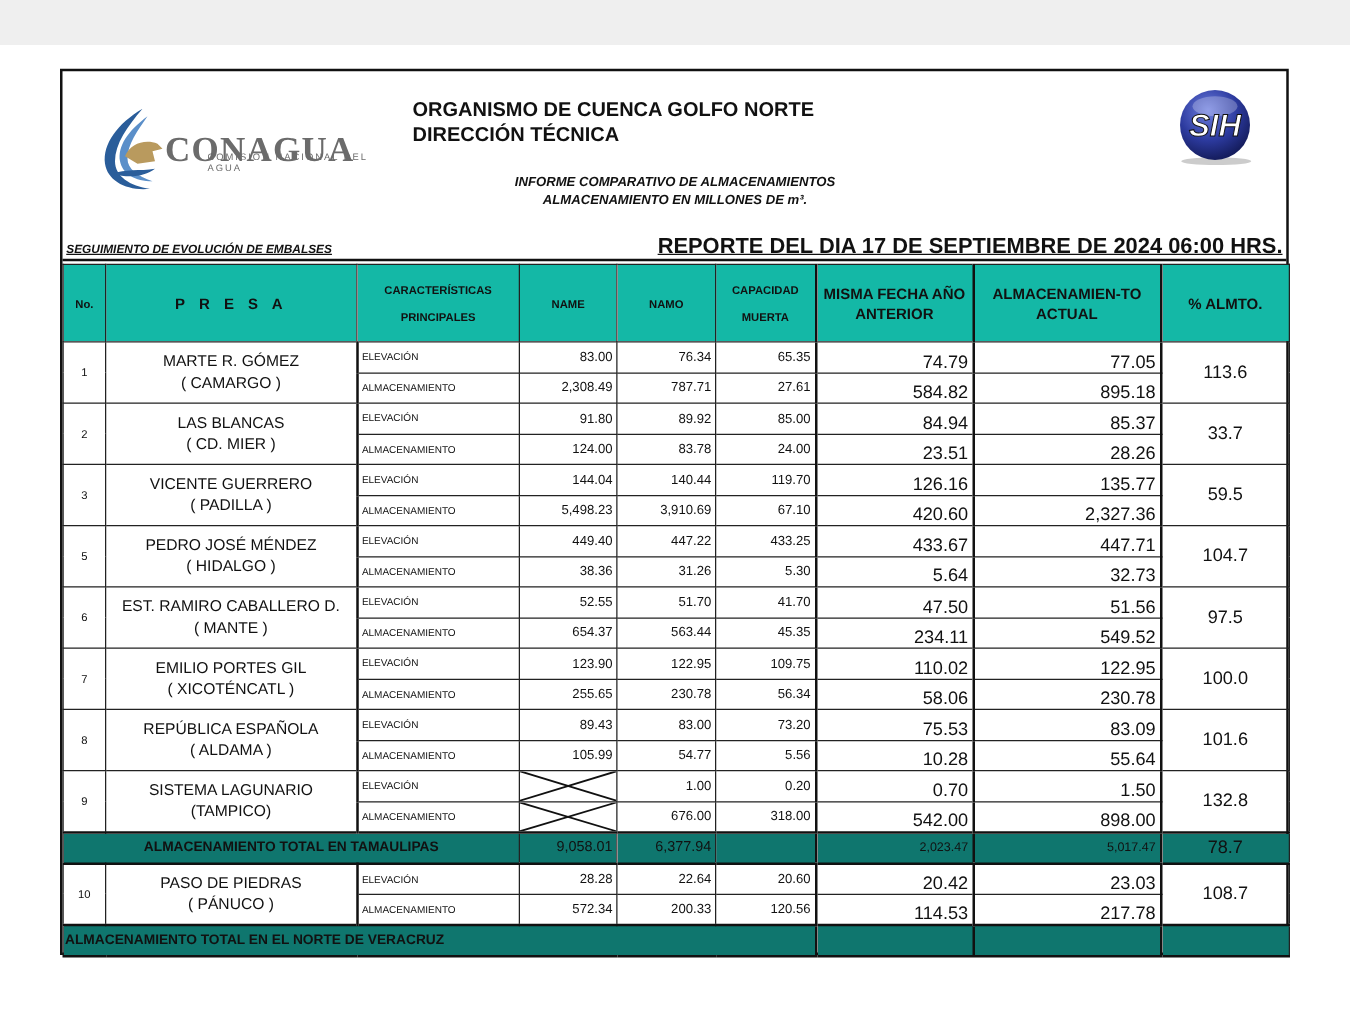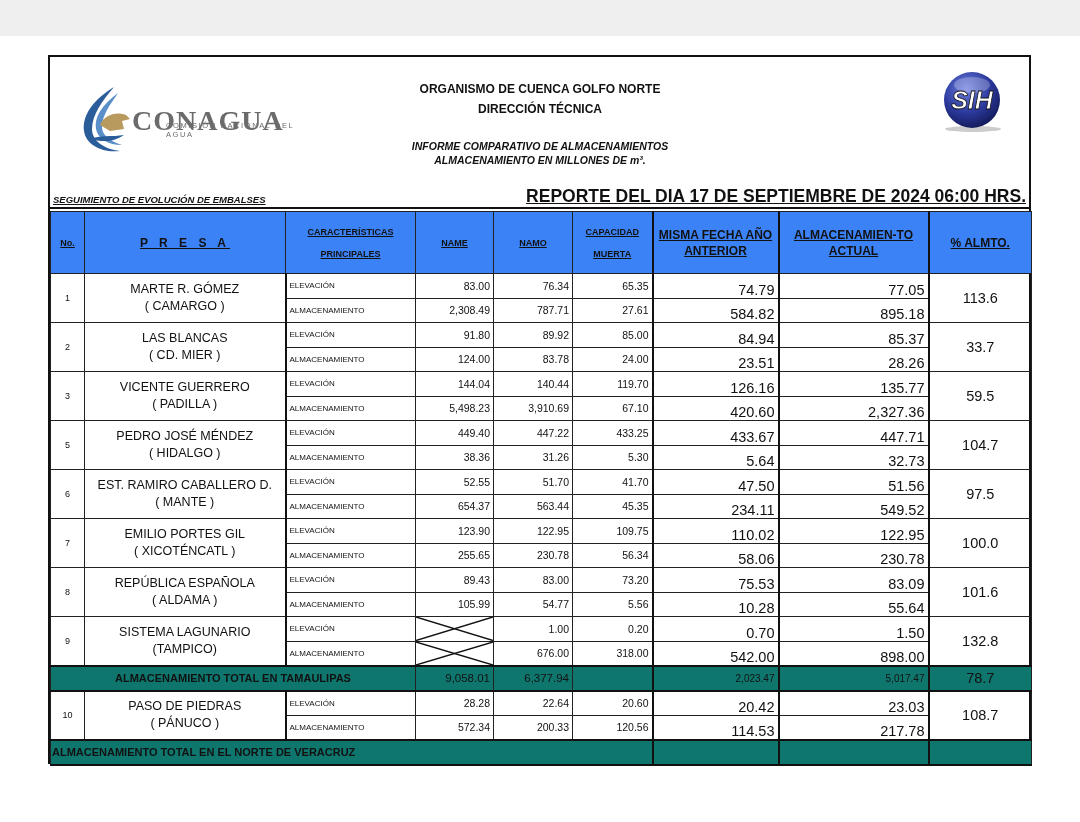--- a/index.html
+++ b/index.html
@@ -8,32 +8,32 @@
     font-family: "Liberation Sans", sans-serif; color: #111;
   }
   .topbar { position: absolute; left: 0; top: 0; width: 1080px; height: 36px; background: #efefef; }
   .sheet {
     position: absolute; left: 48px; top: 55px; width: 983px; height: 709px;
     border: 2px solid #111; box-sizing: border-box; background: #fff;
   }
   .logo { position: absolute; left: 26px; top: 28px; width: 240px; height: 70px; }
   .logo .word { position: absolute; left: 56px; top: 20px; font-family: Liberation Serif, serif; font-size: 28px; color: #6b6b6b; letter-spacing: 1px; font-weight: bold; }
   .logo .sub { position: absolute; left: 58px; top: 36px; font-size: 7.5px; color: #6b6b6b; letter-spacing: 1.6px; font-weight: normal; margin-left: 32px; }
-  .title1 { position: absolute; left: 280px; top: 22px; width: 420px; text-align: center; font-weight: bold; font-size: 12px; line-height: 20px; }
+  .title1 { position: absolute; left: 280px; top: 22px; width: 420px; font-weight: bold; font-size: 16px; line-height: 20px; }
   .title2 { position: absolute; left: 280px; top: 82px; width: 420px; text-align: center; font-weight: bold; font-style: italic; font-size: 10.5px; line-height: 14px; }
   .sih { position: absolute; left: 887px; top: 14px; width: 70px; height: 62px; }
   .seg { position: absolute; left: 3px; top: 137px; font-size: 9.5px; font-weight: bold; font-style: italic; text-decoration: underline; }
   .reporte { position: absolute; right: 3px; top: 129px; font-size: 17.5px; font-weight: bold; text-decoration: underline; text-align: center; }
   .hdrline { position: absolute; left: 0; top: 150px; width: 979px; height: 2px; background: #111; }
 
   table.t {
     position: absolute; left: 0px; top: 154px; border-collapse: collapse; table-layout: fixed; width: 981px;
   }
   table.t td, table.t th { border: 1px solid #222; padding: 0 3px; box-sizing: border-box; overflow: hidden; white-space: nowrap; }
-  table.t th { background: #3b82f6; font-weight: bold; font-size: 9px; height: 62px; text-align: center; line-height: 22px; text-decoration: underline; }
+  table.t th { background: #14b8a6; font-weight: bold; font-size: 9px; height: 62px; text-align: center; line-height: 22px; }
   table.t th.big { font-size: 12px; line-height: 16px; white-space: normal; }
   table.t th.presa { font-size: 12px; letter-spacing: 4px; }
   table.t tr.r td { height: 24.5px; }
   td.no { font-size: 9px; text-align: center; }
   td.name { font-size: 12.5px; text-align: center; line-height: 17px; white-space: normal; }
   td.char { font-size: 8px; text-align: left; margin-left: 36px; }
   td.sm { font-size: 10.5px; text-align: right; }
   td.lg { font-size: 14.5px; text-align: right; vertical-align: bottom; padding-bottom: 0; }
   td.pct { font-size: 14.5px; text-align: center; }
   tr.total td { background: #0f766e; height: 25px; border-top: 2px solid #111; border-bottom: 2px solid #111; }

